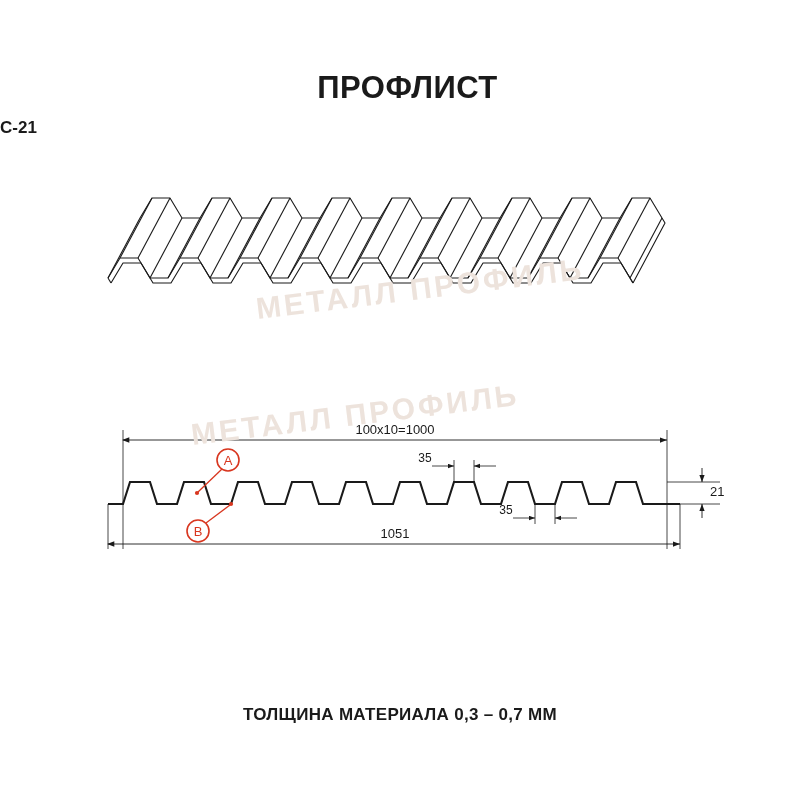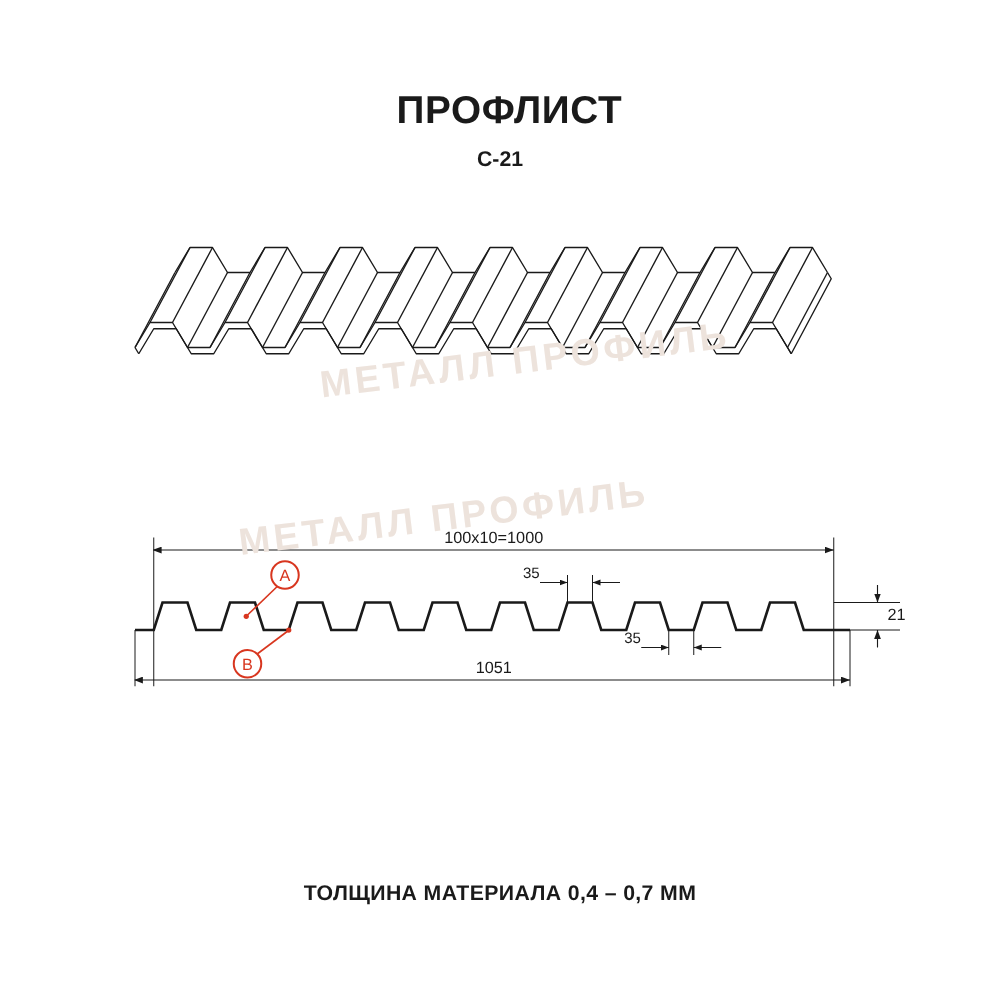--- a/index.html
+++ b/index.html
@@ -28,21 +28,20 @@
     font-size: 31px;
     font-weight: bold;
     letter-spacing: 0.5px;
     margin-left: 15px;
   }
   .subtitle {
     position: absolute;
     left: 0;
     right: 0;
     top: 118px;
-    text-align: center;
     font-size: 17px;
     font-weight: bold;
   }
   .iso-wrap {
     position: absolute;
     left: 100px;
     top: 180px;
     width: 600px;
     height: 140px;
   }
@@ -231,14 +230,14 @@
         <text x="118" y="132" text-anchor="middle" font-size="13" fill="#d8361f">B</text>
         <path d="M126,119 L150,101" stroke="#d8361f" stroke-width="1.3" fill="none"></path>
         <circle cx="151" cy="100" r="2.1" fill="#d8361f"></circle>
       </g>
     </svg>
   </div>
 
   <div class="wm wm1">МЕТАЛЛ ПРОФИЛЬ</div>
   <div class="wm wm2">МЕТАЛЛ ПРОФИЛЬ</div>
 
-  <div class="footer">ТОЛЩИНА МАТЕРИАЛА 0,4 – 0,7 ММ</div>
+  <div class="footer">ТОЛЩИНА МАТЕРИАЛА 0,3 – 0,7 ММ</div>
 </div>
 
 </body></html>

